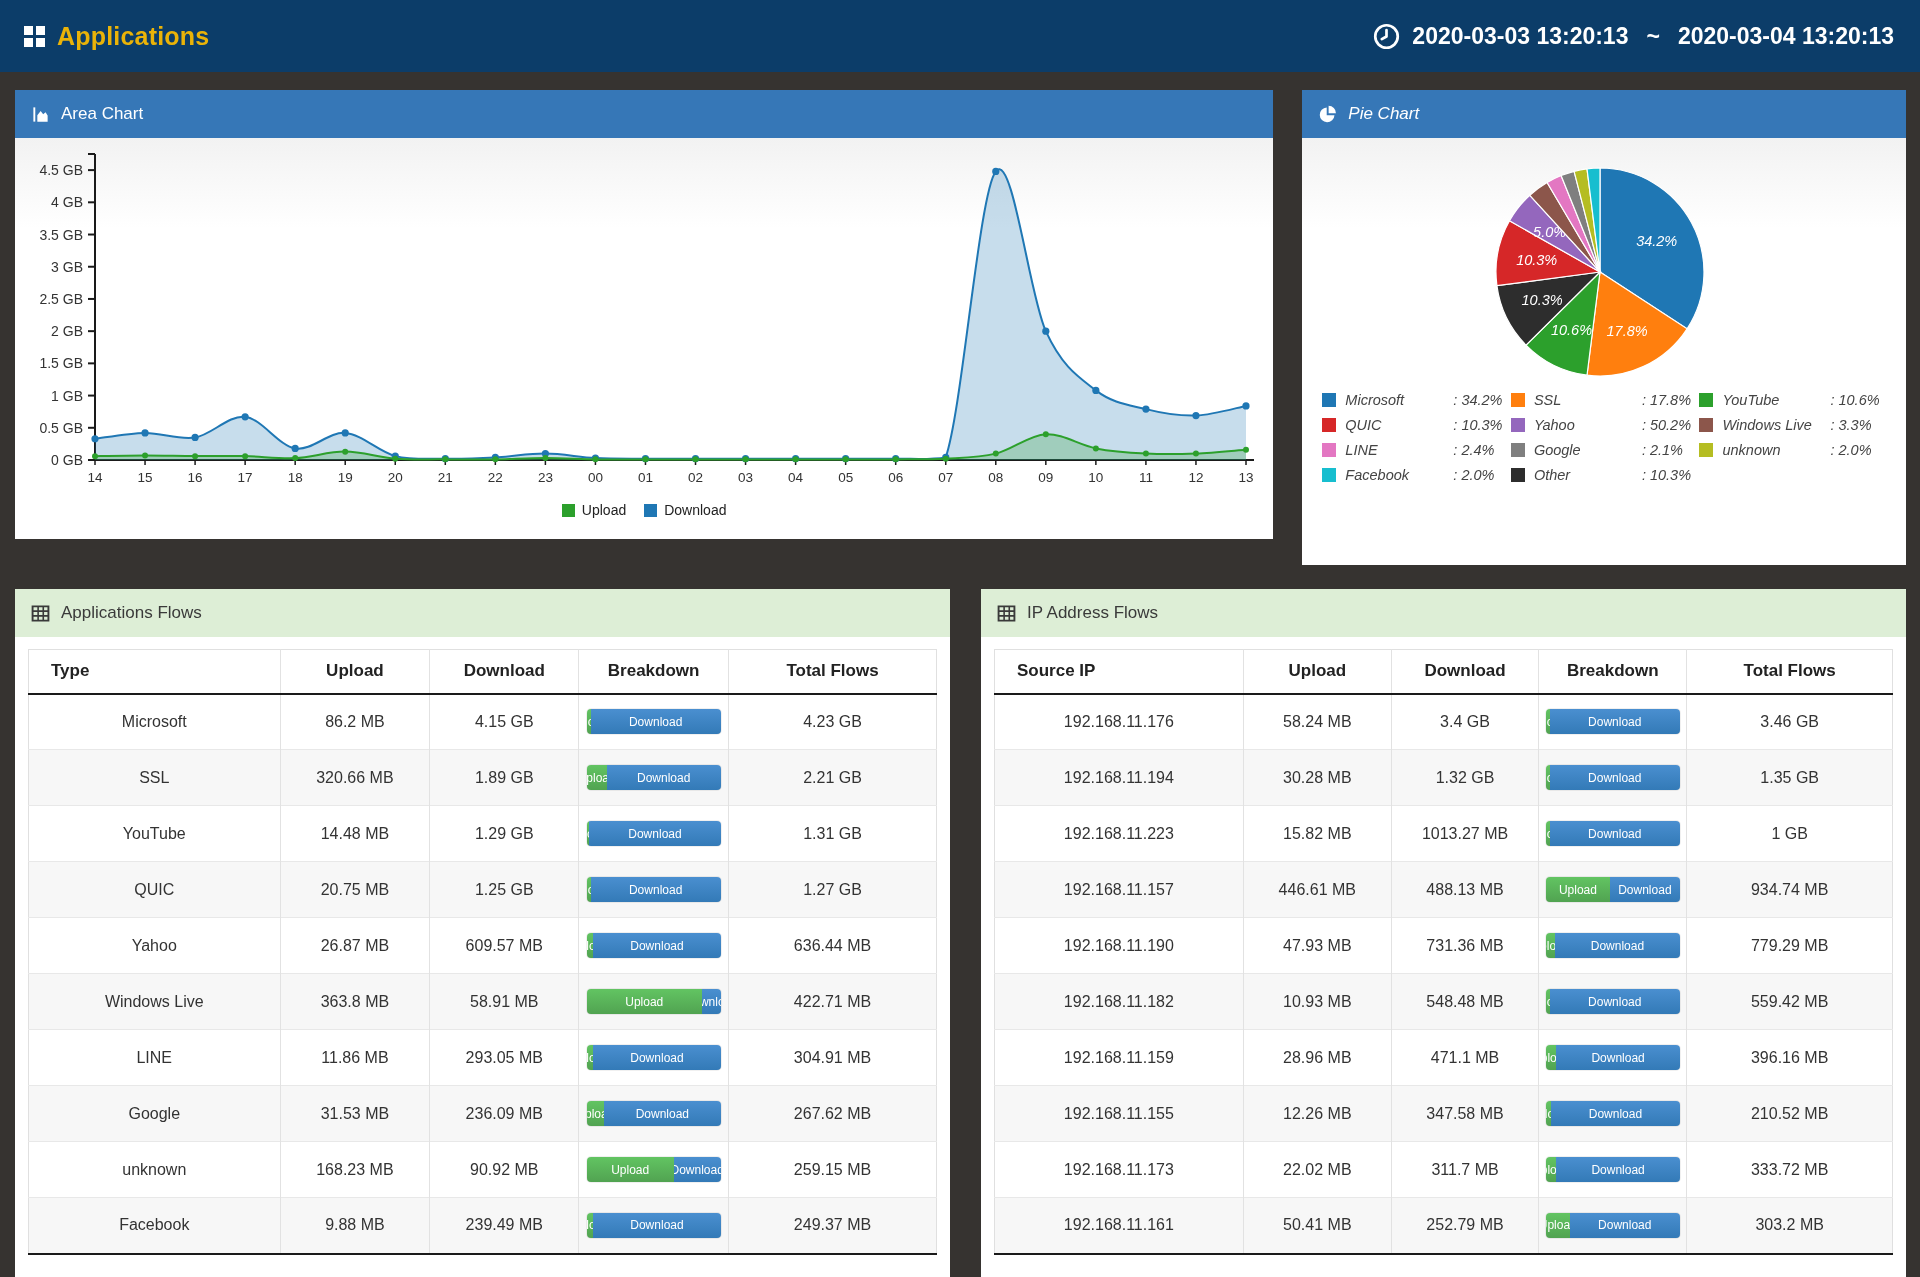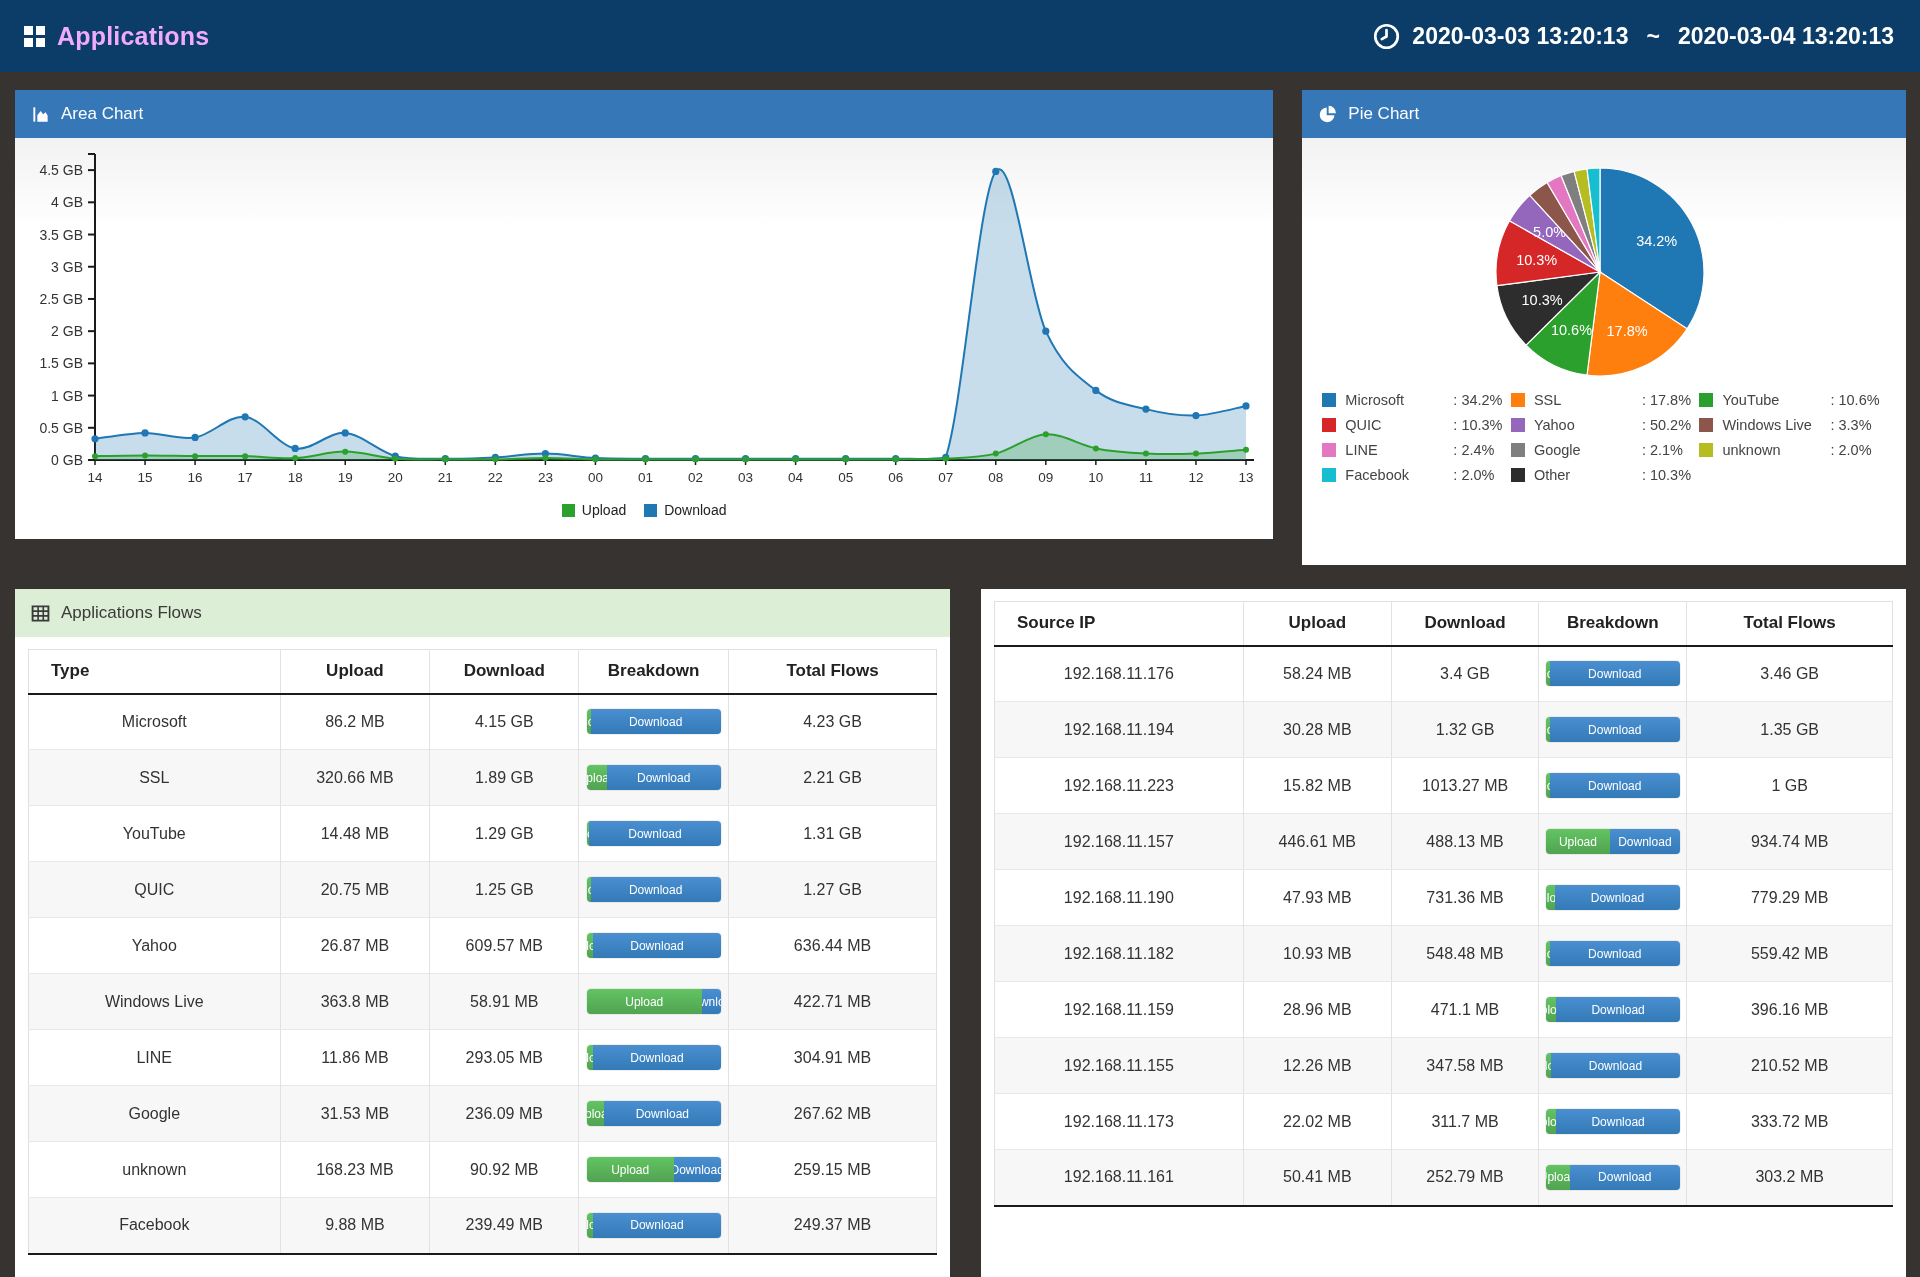--- a/index.html
+++ b/index.html
@@ -6,40 +6,40 @@
   html,body { width:1920px; height:1277px; }
   body { background:#363330; font-family:"Liberation Sans", sans-serif; overflow:hidden; }
 
   
   .topbar { height:72px; background:#0c3d69; display:flex; align-items:center;
             justify-content:space-between; padding:0 26px 0 24px; }
   .topbar-left { display:flex; align-items:center; gap:12px; }
   .grid-icon { display:grid; grid-template-columns:9px 9px; grid-template-rows:9px 9px;
                gap:3px; }
   .grid-icon i { background:#fff; display:block; }
-  .topbar h1 { color:#f0abfc; font-size:25px; font-weight:bold; letter-spacing:.2px; }
+  .topbar h1 { color:#eab308; font-size:25px; font-weight:bold; letter-spacing:.2px; }
   .topbar-right { display:flex; align-items:center; gap:12px; color:#fff;
                   font-size:23px; font-weight:bold; cursor:pointer; }
   .topbar-right .sep { margin:0 6px; }
 
   
   .main { padding:18px 14px 0 15px; }
   .row { display:flex; }
   .row1 { gap:29px; margin-bottom:24px; }
   .row2 { gap:31px; }
 
   .panel { background:#fff; }
   .panel-head { height:48px; display:flex; align-items:center; gap:11px;
                 padding:0 16px; font-size:17px; }
   .panel-head.blue  { background:#3677b7; color:#fff; }
   .panel-head.green { background:#ddeed6; color:#3a3a3a;text-align:right; }
   .panel-head svg { display:block; }
 
   #area-panel { width:1259px; height:449px; }
-  #pie-panel  { width:604px;  height:475px; }
+  #pie-panel  { width:604px;  height:475px;font-style:italic; }
   #app-flows-panel { width:935px; height:706px; }
   #ip-flows-panel  { width:925px; height:706px; }
 
   .chart-body { height:401px; background:linear-gradient(180deg,#f2f2f2 0,#ffffff 90px); }
 
   
   #area-svg { display:block; }
   .area-legend { display:flex; justify-content:center; align-items:center; gap:18px;
                  font-size:14px; color:#222; height:30px; }
   .area-legend .item { display:flex; align-items:center; gap:7px; cursor:pointer; }
@@ -489,20 +489,27 @@
                     </div>
                   </td>
                   <td>249.37 MB</td>
                 </tr>
               </tbody>
             </table>
         </div>
       </section>
 
       <section class="panel" id="ip-flows-panel">
+        <div class="panel-head green">
+          <svg width="19" height="19" viewBox="0 0 24 24">
+            <path d="M2 3h20v18H2z" fill="none" stroke="#3a3a3a" stroke-width="2.4"></path>
+            <path d="M2 9h20M2 15h20M9 3v18M15.5 3v18" stroke="#3a3a3a" stroke-width="2"></path>
+          </svg>
+          <span>IP Address Flows</span>
+        </div>
         <div class="table-body">
           <table id="ip-table">
               <colgroup>
                 <col class="c0">
                 <col class="c1">
                 <col class="c2">
                 <col class="c3">
                 <col class="c4">
               </colgroup>
               <thead>

